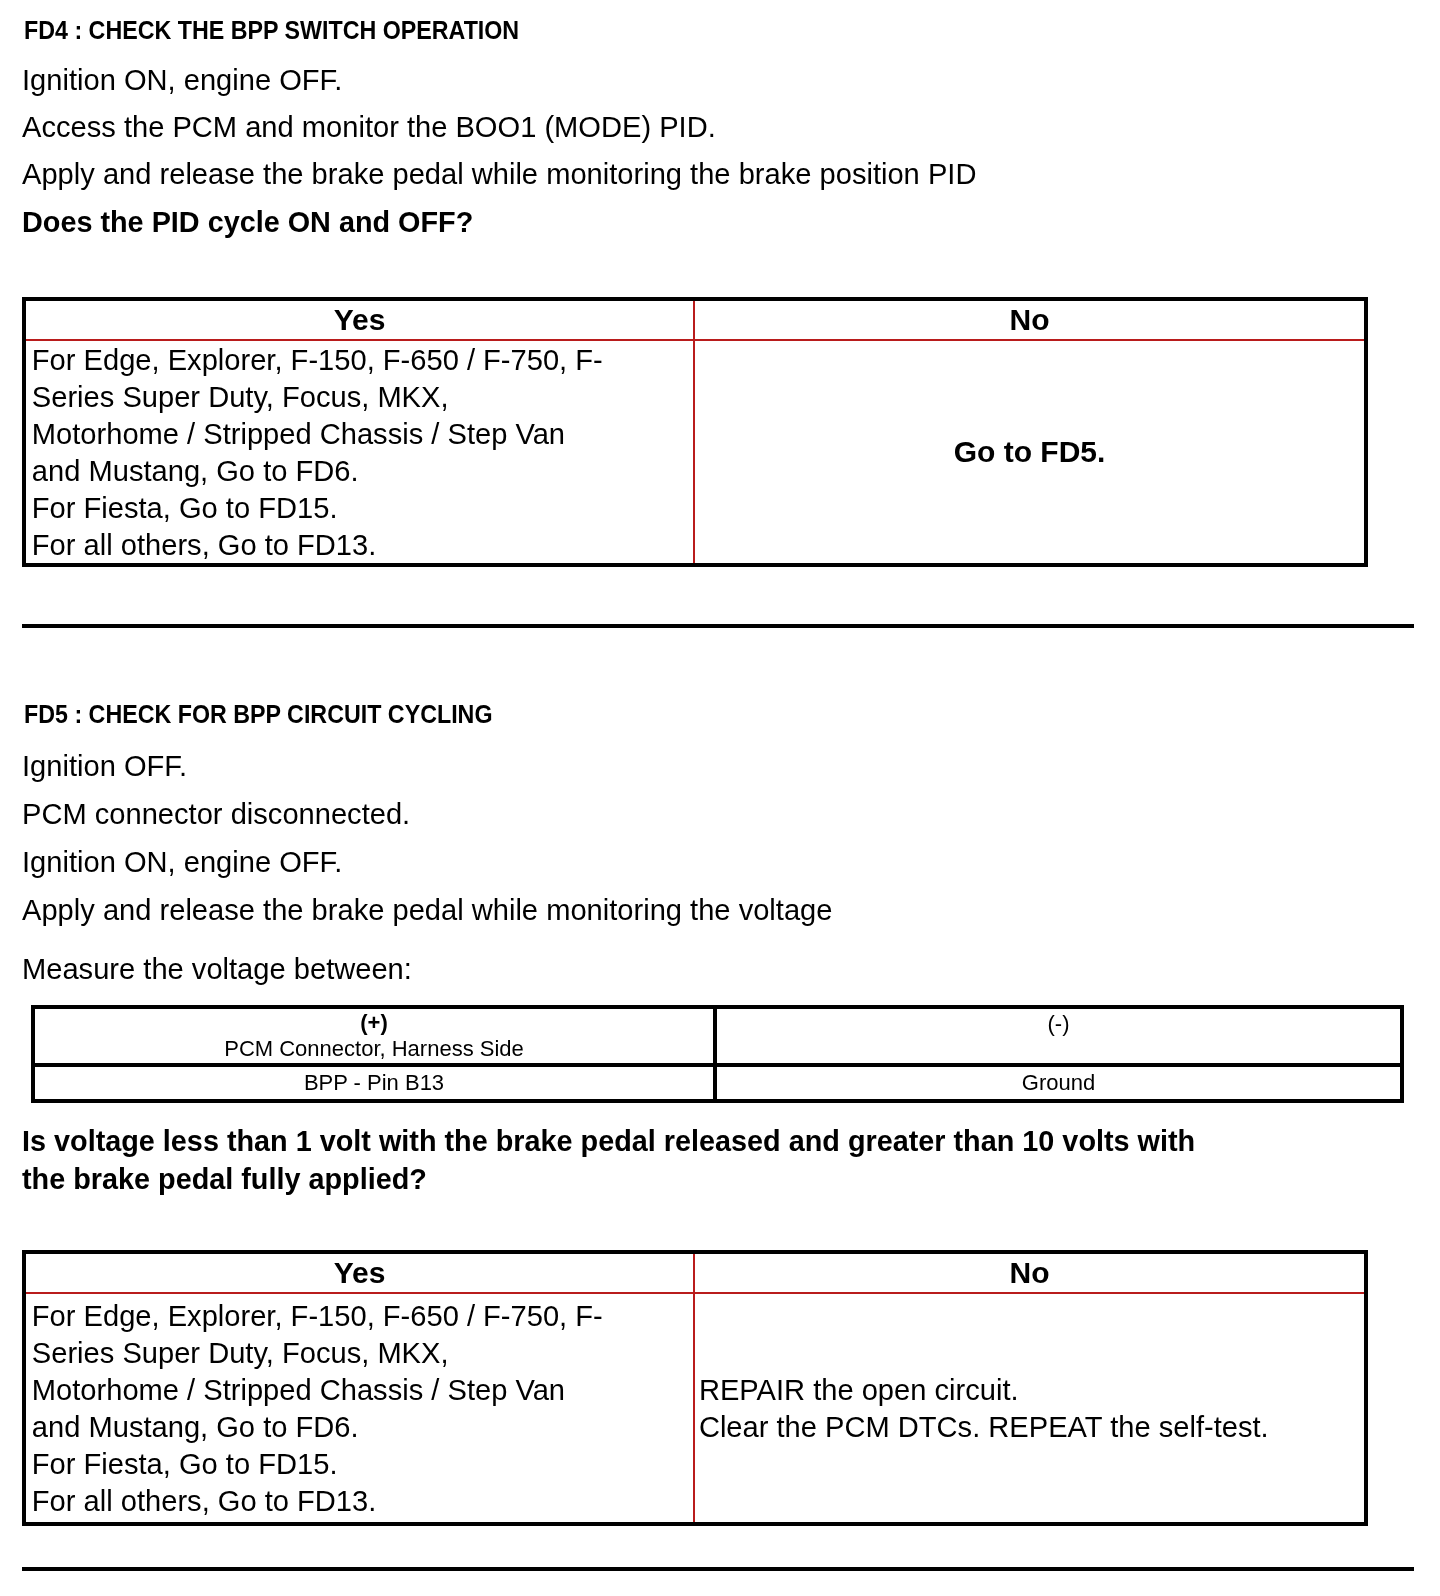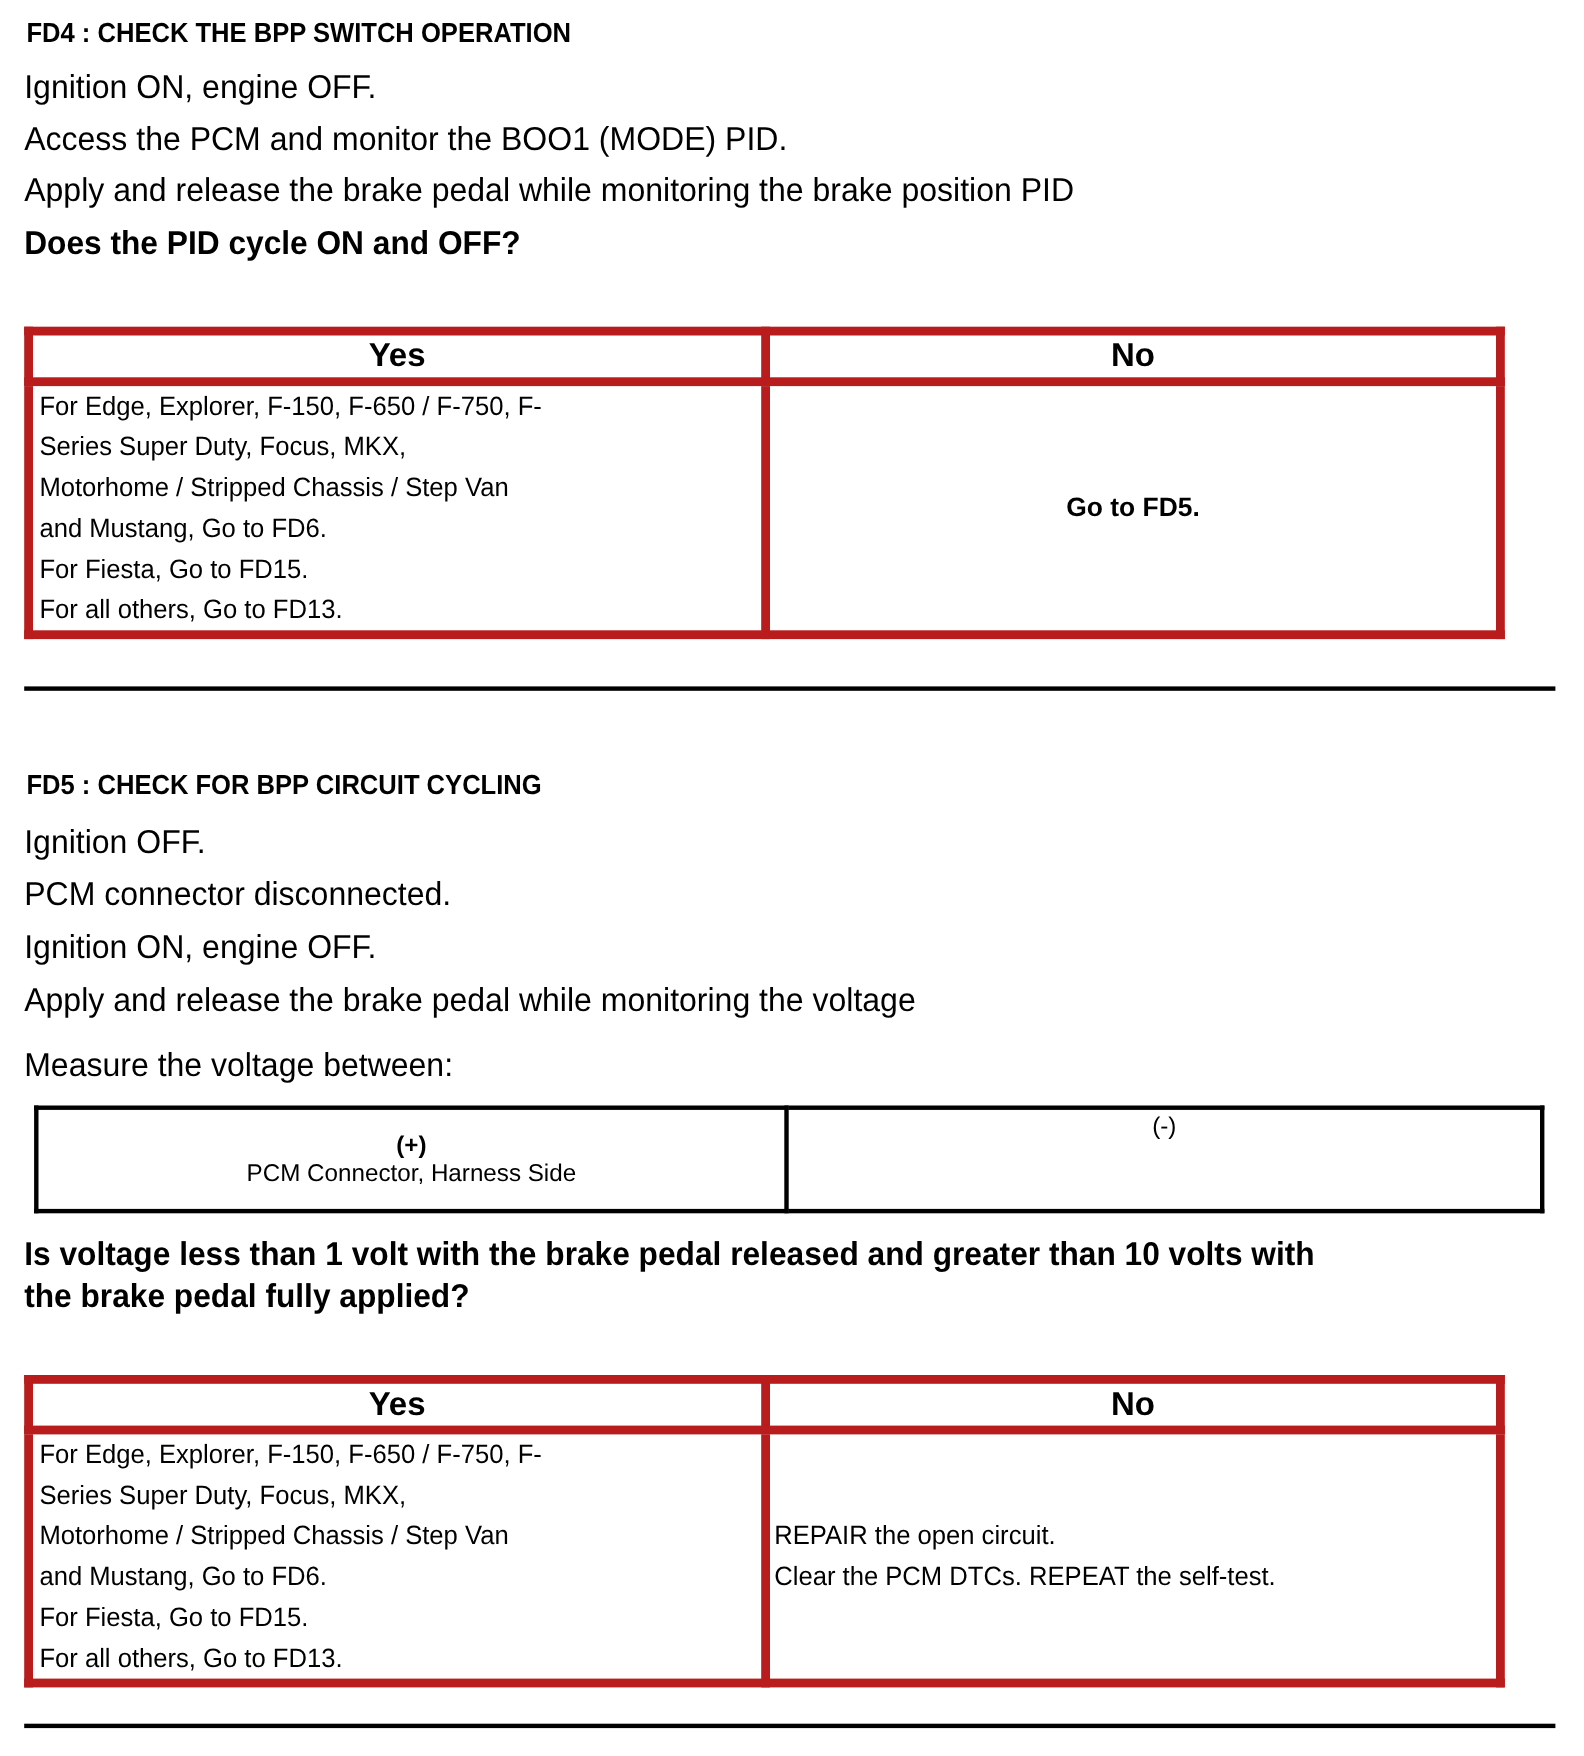--- a/index.html
+++ b/index.html
@@ -5,23 +5,23 @@
   html, body { margin: 0; padding: 0; background: #ffffff; }
   body {
     width: 1440px; height: 1596px; position: relative; overflow: hidden;
     font-family: "Liberation Sans", sans-serif; color: #000;
   }
   .abs { position: absolute; }
   .step-title { font-weight: bold; font-size: 25px; letter-spacing: 0; transform: scaleX(0.93); transform-origin: left top; white-space: nowrap; }
   .line { font-size: 30px; white-space: nowrap; transform: scaleX(0.97); transform-origin: left top; }
   .q { font-weight: bold; font-size: 30px; white-space: nowrap; transform: scaleX(0.96); transform-origin: left top; line-height: 38px; }
   table.yn { position: absolute; border-collapse: collapse; border: 4px solid #000; table-layout: fixed; }
-  table.yn th, table.yn td { border: 8px solid #b91c1c; padding: 0; }
+  table.yn th, table.yn td { border: 2px solid #b91c1c; padding: 0; }
   table.yn th { font-size: 30px; font-weight: bold; height: 38px; text-align: center; }
-  table.yn td { font-size: 24px; vertical-align: middle; }
+  table.yn td { font-size: 30px; vertical-align: middle; }
   .yes-cell div { line-height: 37px; padding-left: 6px; white-space: nowrap; transform: scaleX(0.97); transform-origin: left center; }
   .no-center { text-align: center; font-weight: bold; }
   .no-left div { padding-left: 4px; line-height: 37px; white-space: nowrap; transform: scaleX(0.97); transform-origin: left center; }
   .rule { position: absolute; left: 22px; width: 1392px; height: 4px; background: #000; }
   table.meas { position: absolute; border-collapse: collapse; border: 4px solid #000; table-layout: fixed; }
   table.meas td { border: 4px solid #000; text-align: center; font-size: 22px; padding: 0; line-height: 26px; }
 </style>
 </head>
 <body>
 
@@ -73,20 +73,24 @@
         <col>
       </colgroup>
     <tbody>
         <tr style="height:58px;">
       <td>
         <div style="font-weight:bold;">(+)</div>
         <div>PCM Connector, Harness Side</div>
       </td>
       <td style="vertical-align:top; padding-top:2px;">(-)</td>
     </tr>
+    <tr>
+      <td>BPP - Pin B13</td>
+      <td>Ground</td>
+    </tr>
   </tbody>
     </table>
 
   <div class="abs q" style="left:22px; top:1122px;">
     <div>Is voltage less than 1 volt with the brake pedal released and greater than 10 volts with</div>
     <div>the brake pedal fully applied?</div>
   </div>
 
   <table class="yn" style="left:22px; top:1250px; width:1346px; height:276px;">
     <colgroup>

